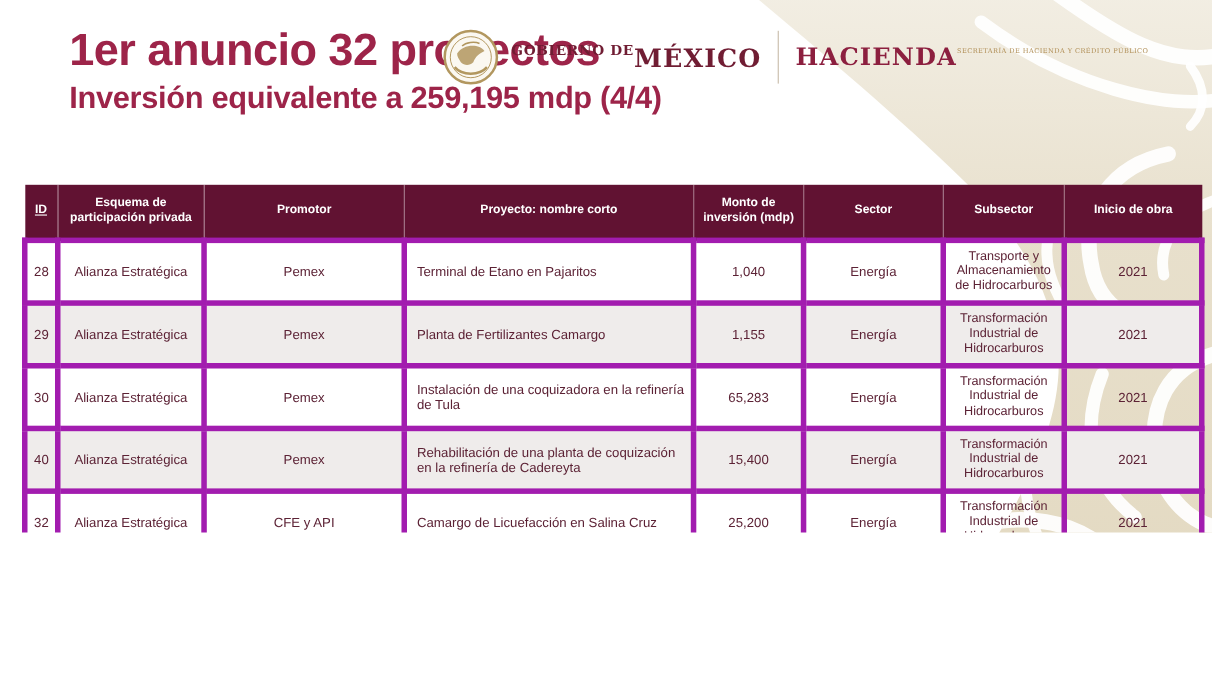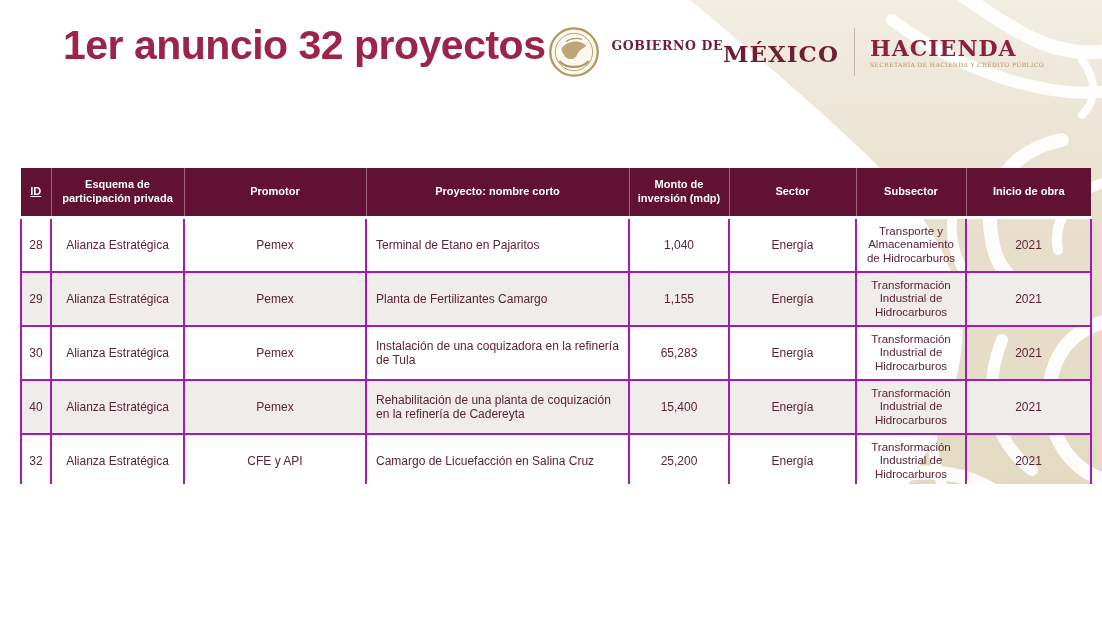--- a/index.html
+++ b/index.html
@@ -29,41 +29,41 @@
   .logo-block{
     position:absolute;top:26px;right:58px;z-index:3;
     display:flex;align-items:center;gap:11px;
   }
   .seal{width:52px;height:52px;flex:0 0 auto;}
   .gob-text{display:flex;flex-direction:row;line-height:1;color:#701d33;
     font-family:"DejaVu Serif","Liberation Serif",serif;font-weight:700;}
   .gob-line1{font-size:12.5px;letter-spacing:0.6px;}
   .gob-line2{font-size:23px;letter-spacing:1px;margin-top:2px;}
   .logo-divider{width:1px;height:48px;background:#c7bba8;margin:0 4px;}
-  .hacienda-text{display:flex;flex-direction:column;line-height:1;
+  .hacienda-text{display:flex;flex-direction:row;line-height:1;
     font-family:"DejaVu Serif","Liberation Serif",serif;}
   .hacienda-name{font-size:22px;font-weight:700;color:#8c1f3f;letter-spacing:1px;}
   .hacienda-caption{font-size:6px;color:#b08e55;letter-spacing:0.4px;margin-top:3px;white-space:nowrap;}
   
   table.projects{
     position:absolute;left:20px;top:168px;width:1070px;z-index:2;
     border-collapse:collapse;table-layout:fixed;
     font-family:"Liberation Sans",sans-serif;
   }
   table.projects th{
     background:#611232;color:#ffffff;font-weight:700;font-size:11px;
     height:44px;padding:2px 4px;text-align:center;vertical-align:middle;
     border-left:1px solid rgba(255,255,255,0.35);
     border-bottom:3px solid #ffffff;line-height:1.25;
   }
   table.projects th:first-child{border-left:none;text-decoration:underline;}
   table.projects td{
     font-size:12px;color:#5c2235;height:48px;padding:2px 6px;
     text-align:center;vertical-align:middle;
-    border:2px solid #a21caf;line-height:1.2;
+    border:5px solid #a21caf;line-height:1.2;
   }
   table.projects td.cell-proyecto{text-align:left;padding-left:9px;}
   table.projects td.cell-subsector{font-size:11.5px;line-height:1.15;}
   table.projects tr.row-alt td{background:#efeceb;}
   table.projects tr.row-clear td{background:transparent;}
 </style>
 </head>
 <body>
 
 <div class="slide">
@@ -103,20 +103,21 @@
       <path stroke-width="14" d="M 240 480 C 300 460, 370 480, 390 540 C 404 590, 370 620, 330 614"></path>
       <path stroke-width="10" d="M 200 560 C 240 540, 280 550, 300 580"></path>
       <path stroke-width="12" d="M 430 520 C 460 540, 470 560, 466 590"></path>
       <path stroke-width="10" d="M 380 560 C 400 580, 405 600, 398 620"></path>
       <path stroke-width="12" d="M 150 620 C 180 590, 220 580, 260 596"></path>
     </g>
   </svg>
 
   <div class="title-block">
     <h1 class="main-title">1er anuncio 32 proyectos</h1>
+    <h2 class="sub-title">Inversión equivalente a 259,195 mdp (4/4)</h2>
   </div>
 
   <div class="logo-block">
     <svg class="seal" viewBox="0 0 46 46" aria-hidden="true">
       <circle cx="23" cy="23" r="21" fill="#fbf8f1" stroke="#b2975f" stroke-width="2"></circle>
       <circle cx="23" cy="23" r="16.5" fill="none" stroke="#b2975f" stroke-width="0.8"></circle>
       <path d="M 12 20 C 17 12, 30 12, 34 18 C 30 20, 27 22, 25 27 C 22 30, 18 30, 15 27 C 13 24, 12 22, 12 20 Z" fill="#b2975f" opacity="0.85"></path>
       <path d="M 10 31 C 16 38, 30 38, 36 31" fill="none" stroke="#b2975f" stroke-width="2"></path>
       <path d="M 16 14 C 19 11, 26 10, 30 12" fill="none" stroke="#b2975f" stroke-width="1.2"></path>
     </svg>

